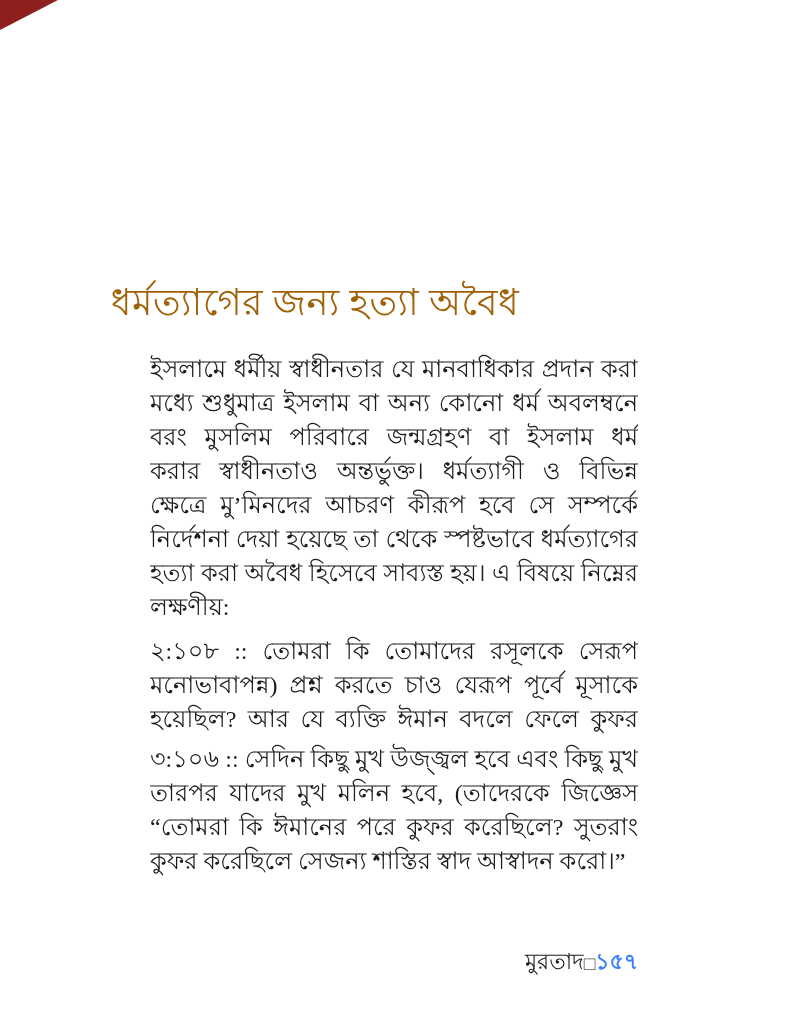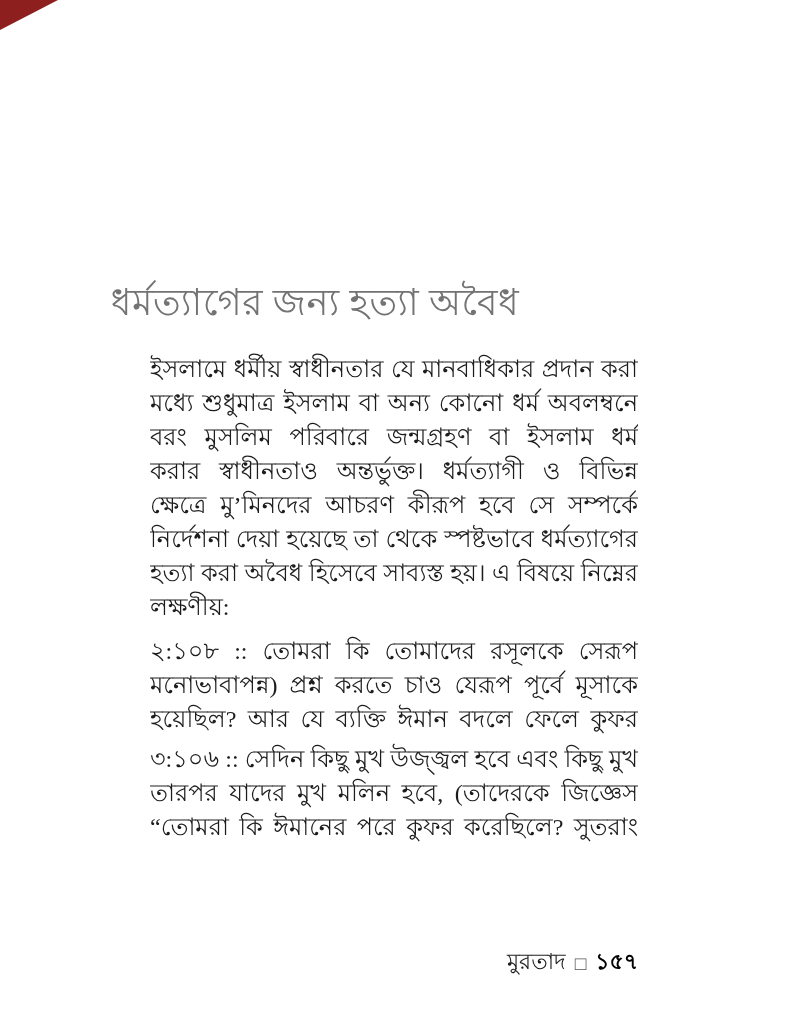--- a/index.html
+++ b/index.html
@@ -21,21 +21,21 @@
   }
   .chapter-title {
     position: absolute;
     top: 252px; left: 0;
     width: 630px;
     text-align: center;
     font-size: 37px;
     line-height: 52px;
     font-weight: normal;
     letter-spacing: 0.5px;
-    color: #737373;
+    color: #a16207;
   }
   .body-block {
     position: absolute;
     top: 352px;
     left: 150px;
     width: 488px;
     font-size: 24px;
     line-height: 34px;
     color: #1c1c1c;
   }
@@ -52,29 +52,28 @@
   .jline:last-child { text-align-last: left; font-family: Liberation Serif, serif; }
   .page-footer {
     position: absolute;
     top: 948px;
     right: 153px;
     font-size: 22px;
     line-height: 28px;
     color: #1c1c1c;
     display: flex;
     align-items: center;
-    gap: 9px;
   }
   .square-glyph {
     font-size: 19px;
     color: #555555;
     line-height: 1;
     transform: translateY(1px);
   }
-  .page-number { font-weight: bold; color: #000000; }
+  .page-number { font-weight: bold; color: #3b82f6; }
 </style>
 </head>
 <body>
 
 <div class="page">
 
   <div class="corner-fold"></div>
 
   <h1 class="chapter-title">ধর্মত্যাগের জন্য হত্যা অবৈধ</h1>
 
@@ -91,20 +90,21 @@
       </div>
     <div class="paragraph p2">
         <div class="jline">২:১০৮ :: তোমরা কি তোমাদের রসূলকে সেরূপ (কুফর</div>
         <div class="jline">মনোভাবাপন্ন) প্রশ্ন করতে চাও যেরূপ পূর্বে মূসাকে প্রশ্ন করা</div>
         <div class="jline">হয়েছিল? আর যে ব্যক্তি ঈমান বদলে ফেলে কুফর গ্রহণ করে নিশ্চয়</div>
       </div>
     <div class="paragraph p3">
         <div class="jline">৩:১০৬ :: সেদিন কিছু মুখ উজ্জ্বল হবে এবং কিছু মুখ মলিন হবে।</div>
         <div class="jline">তারপর যাদের মুখ মলিন হবে, (তাদেরকে জিজ্ঞেস করা হবে),</div>
         <div class="jline">“তোমরা কি ঈমানের পরে কুফর করেছিলে? সুতরাং তোমরা যে</div>
+        <div class="jline">কুফর করেছিলে সেজন্য শাস্তির স্বাদ আস্বাদন করো।”</div>
       </div>
   </div>
 
   <div class="page-footer">
     <span>মুরতাদ</span>
     <span class="square-glyph">□</span>
     <span class="page-number">১৫৭</span>
   </div>
 
 </div>

